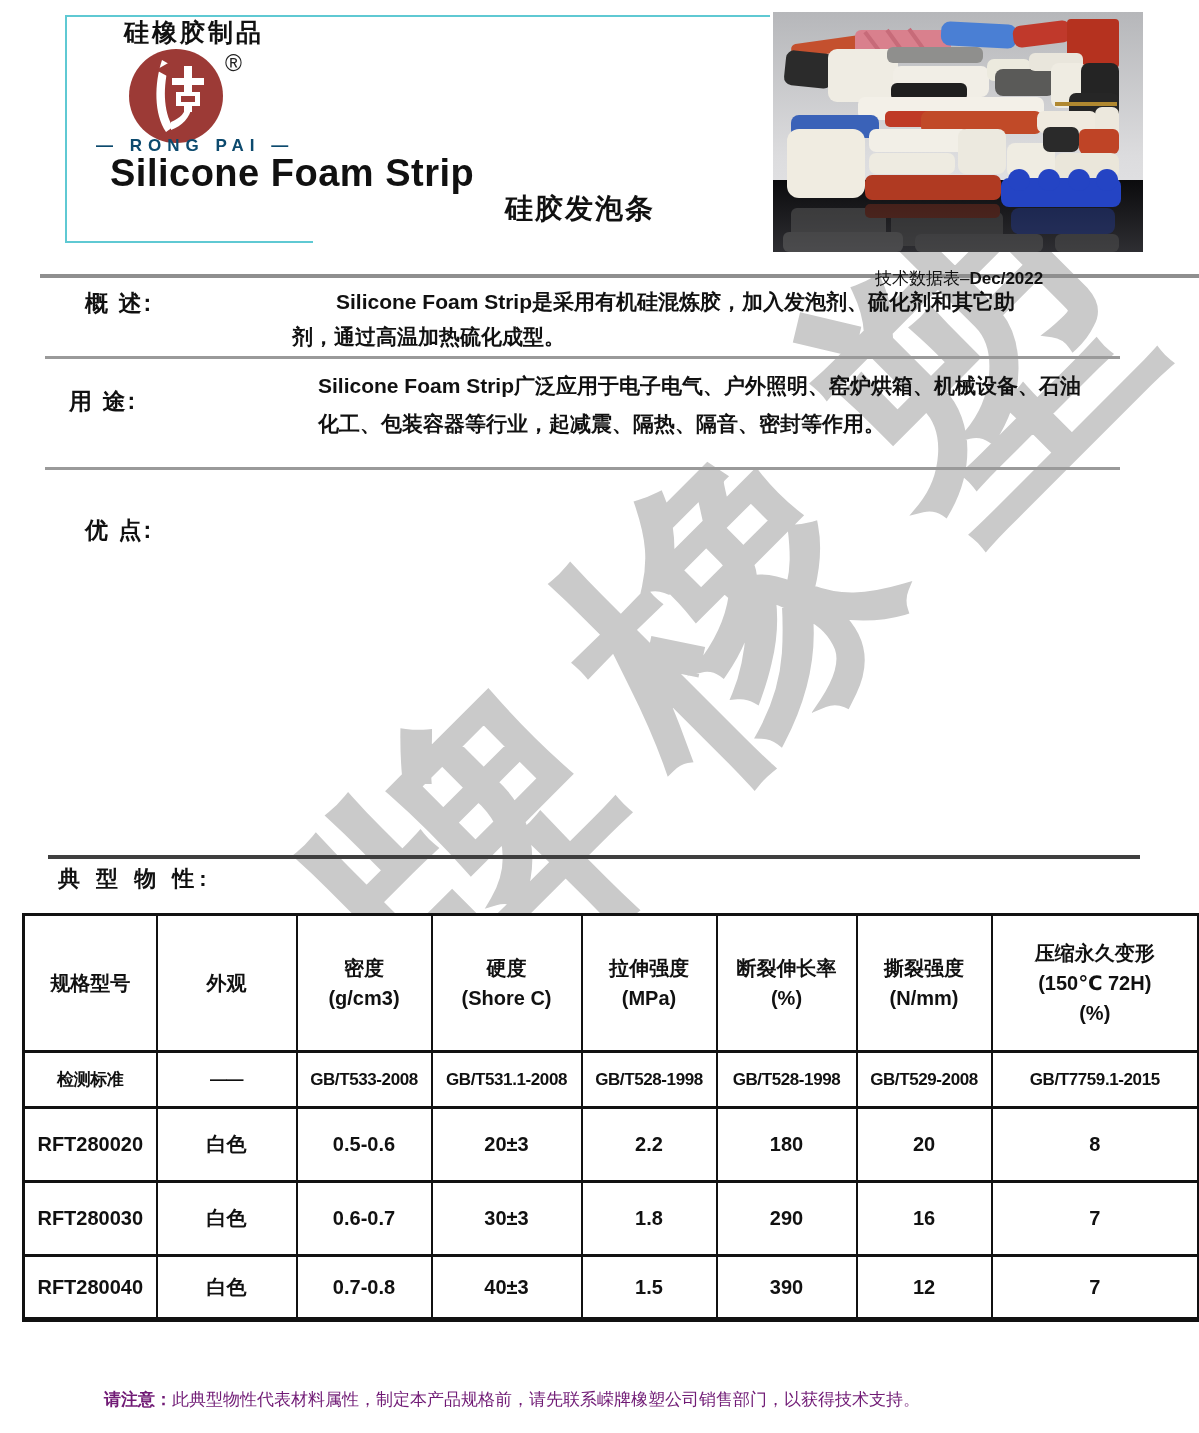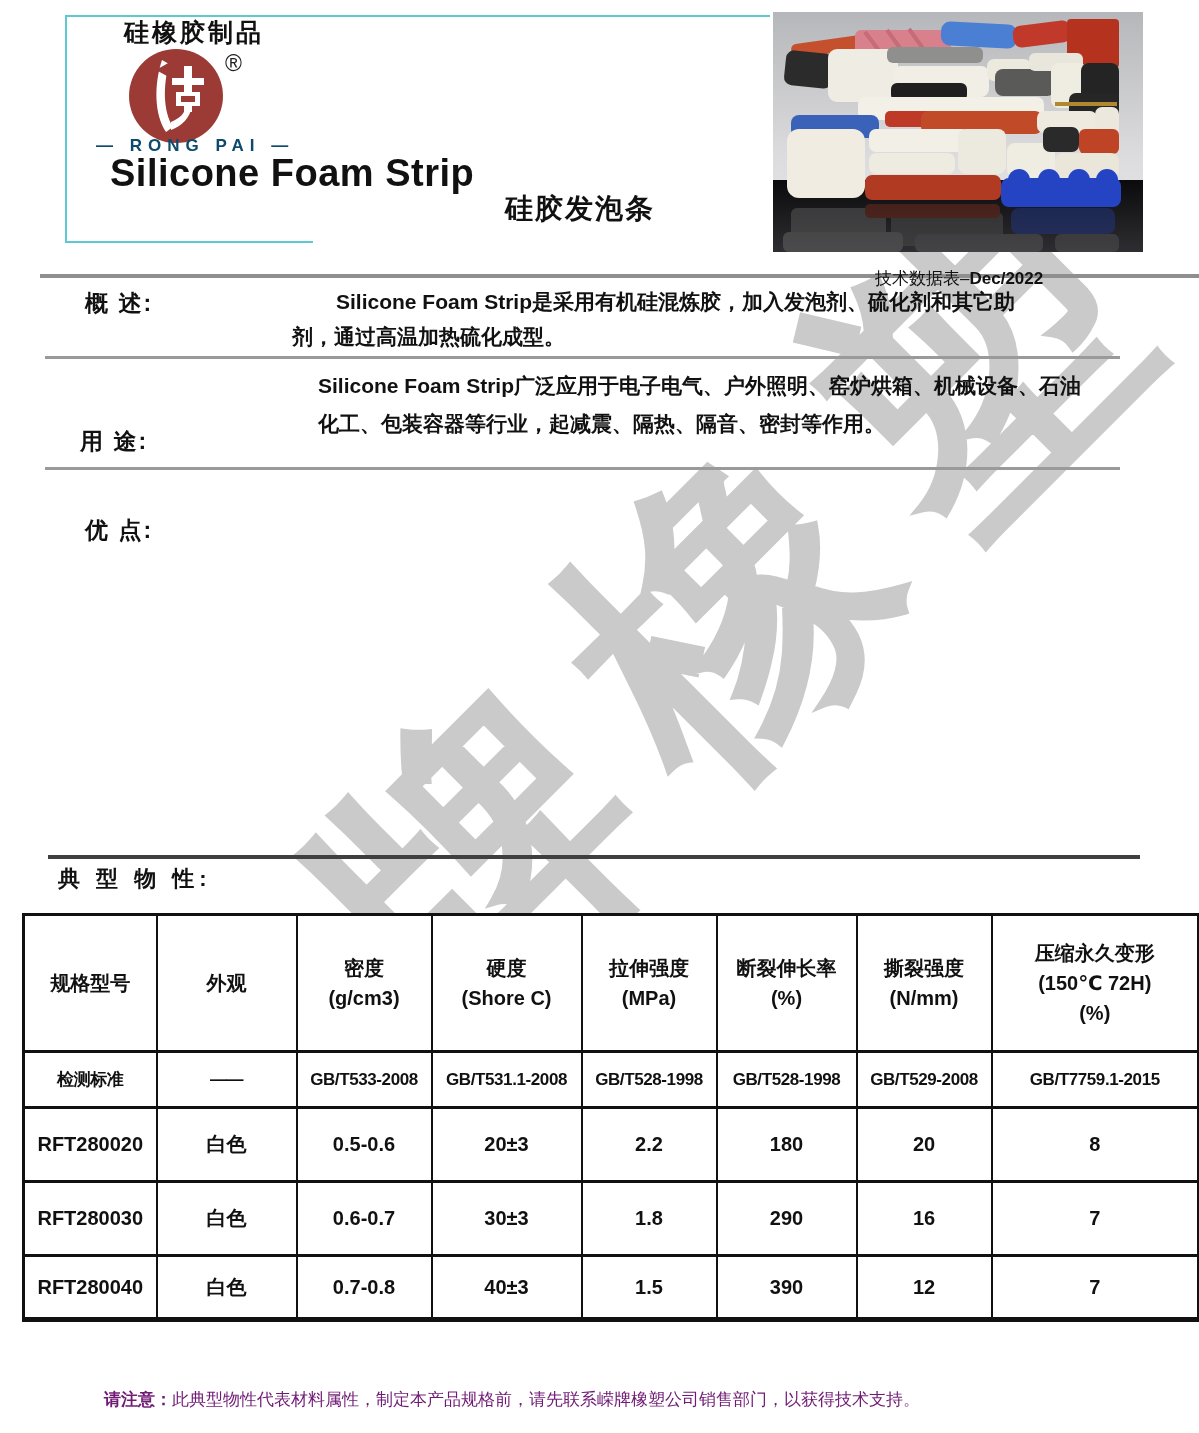--- a/index.html
+++ b/index.html
@@ -31,21 +31,21 @@
   
   .sep{background:#8f8f8f;z-index:1;}
   .sep1{left:40px;top:274px;width:1159px;height:4px;}
   .sep2{left:45px;top:356px;width:1075px;height:3px;background:#9a9a9a;}
   .sep3{left:45px;top:467px;width:1075px;height:3px;background:#9a9a9a;}
   .sep4{left:48px;top:855px;width:1092px;height:4px;background:#3f3f3f;}
   
   .sec-label{font-size:23px;font-weight:700;letter-spacing:2px;z-index:2;}
   .overview-label{left:85px;top:288px;}
   .overview-text{left:292px;top:284px;width:732px;font-size:21px;font-weight:700;line-height:35px;text-indent:44px;z-index:2;}
-  .usage-label{left:80px;top:386px;margin-top:40px;}
+  .usage-label{left:69px;top:386px;}
   .usage-text{left:318px;top:367px;width:782px;font-size:21px;font-weight:700;line-height:38px;z-index:2;}
   .adv-label{left:85px;top:515px;}
   .adv-list{left:315px;top:497px;width:730px;display:flex;flex-direction:column;gap:18px;z-index:2;}
   .adv-item{font-size:20px;font-weight:700;line-height:30px;}
   .props-label{left:58px;top:864px;font-size:22px;font-weight:700;letter-spacing:5px;z-index:2;text-align:right;}
   
   .spec-table-wrap{left:22px;top:913px;z-index:2;}
   table.spec{border-collapse:collapse;table-layout:fixed;width:1175px;background:#ffffff;border:3px solid #111;border-bottom:5px solid #111;}
   table.spec th,table.spec td{border:2px solid #111;text-align:center;vertical-align:middle;padding:2px;overflow:hidden;}
   table.spec thead tr{height:137px;}

